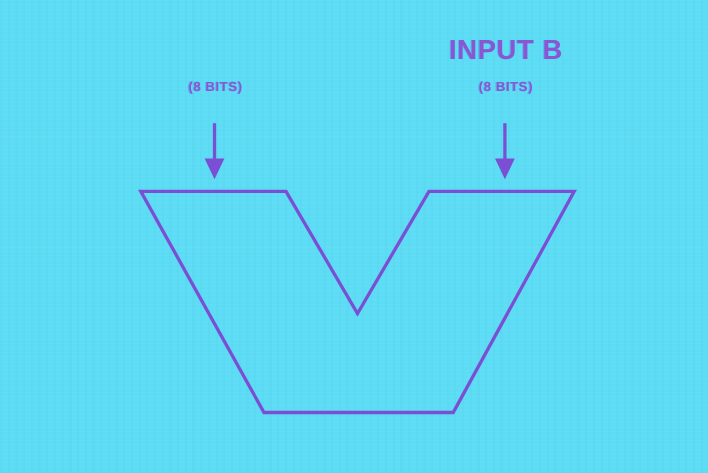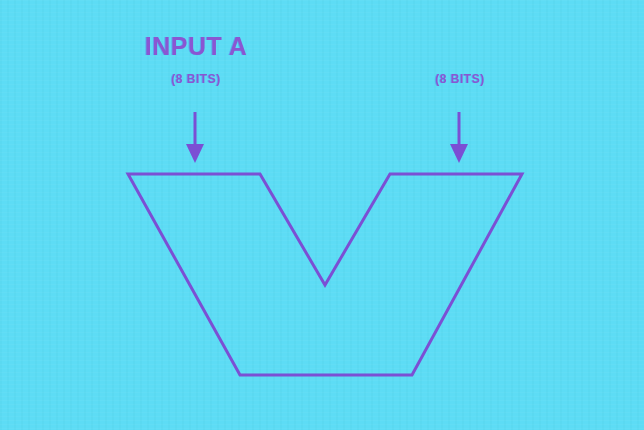--- a/index.html
+++ b/index.html
@@ -82,18 +82,18 @@
       <line x1="195" y1="112" x2="195" y2="148" stroke="#7b4fd4" stroke-width="3"></line>
       <polygon points="186,144 204,144 195,163" fill="#7b4fd4"></polygon>
     </g>
 
     <g>
       <line x1="459" y1="112" x2="459" y2="148" stroke="#7b4fd4" stroke-width="3"></line>
       <polygon points="450,144 468,144 459,163" fill="#7b4fd4"></polygon>
     </g>
   </svg>
 
-  <div class="lbl lbl-title" id="label-a-title">INPUT A</div>
   <div class="lbl lbl-sub" id="label-a-sub">(8 BITS)</div>
 
+  <div class="lbl lbl-title" id="label-b-title">INPUT B</div>
   <div class="lbl lbl-sub" id="label-b-sub">(8 BITS)</div>
 
 </div>
 
 </body></html>

